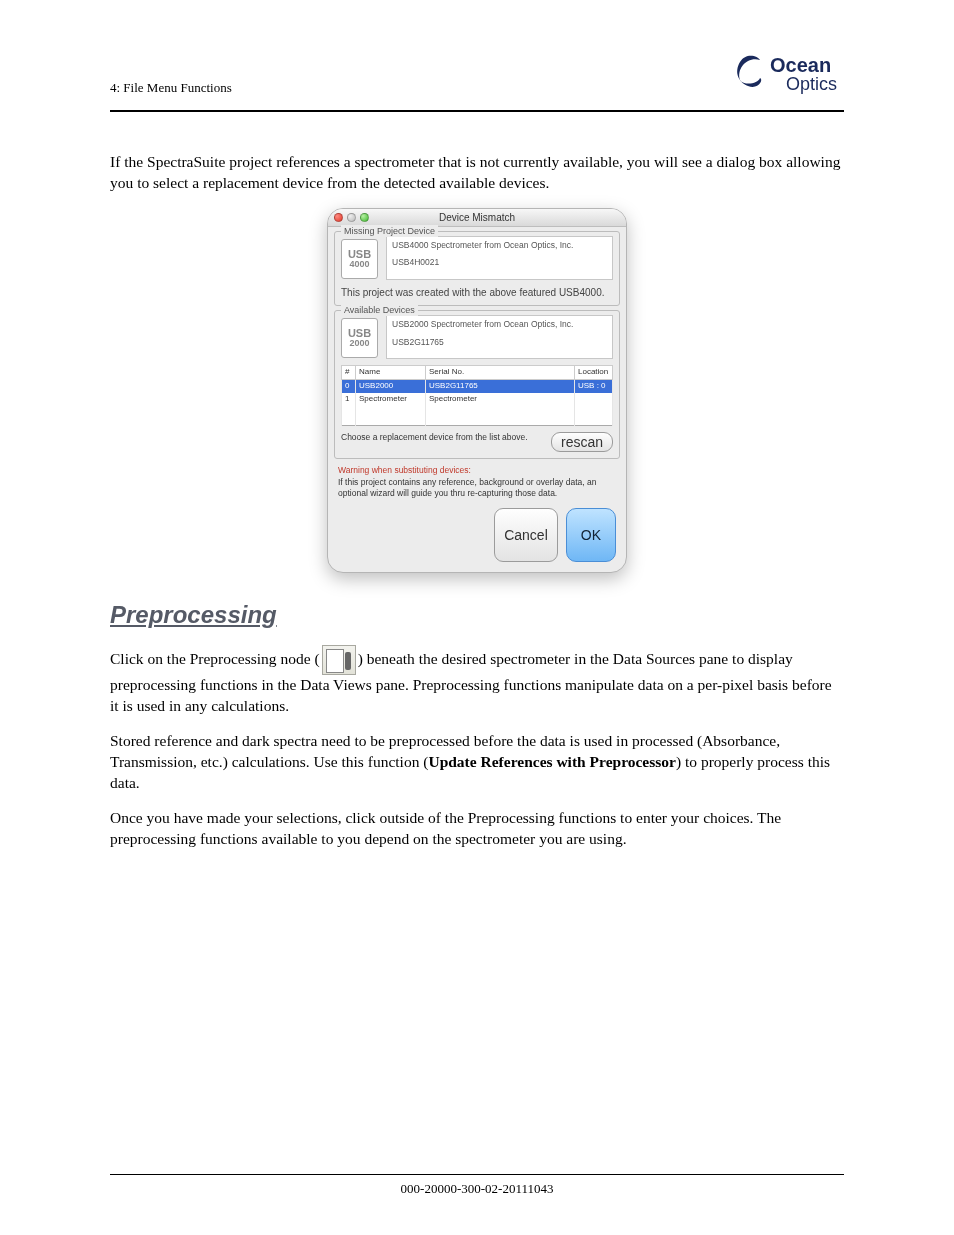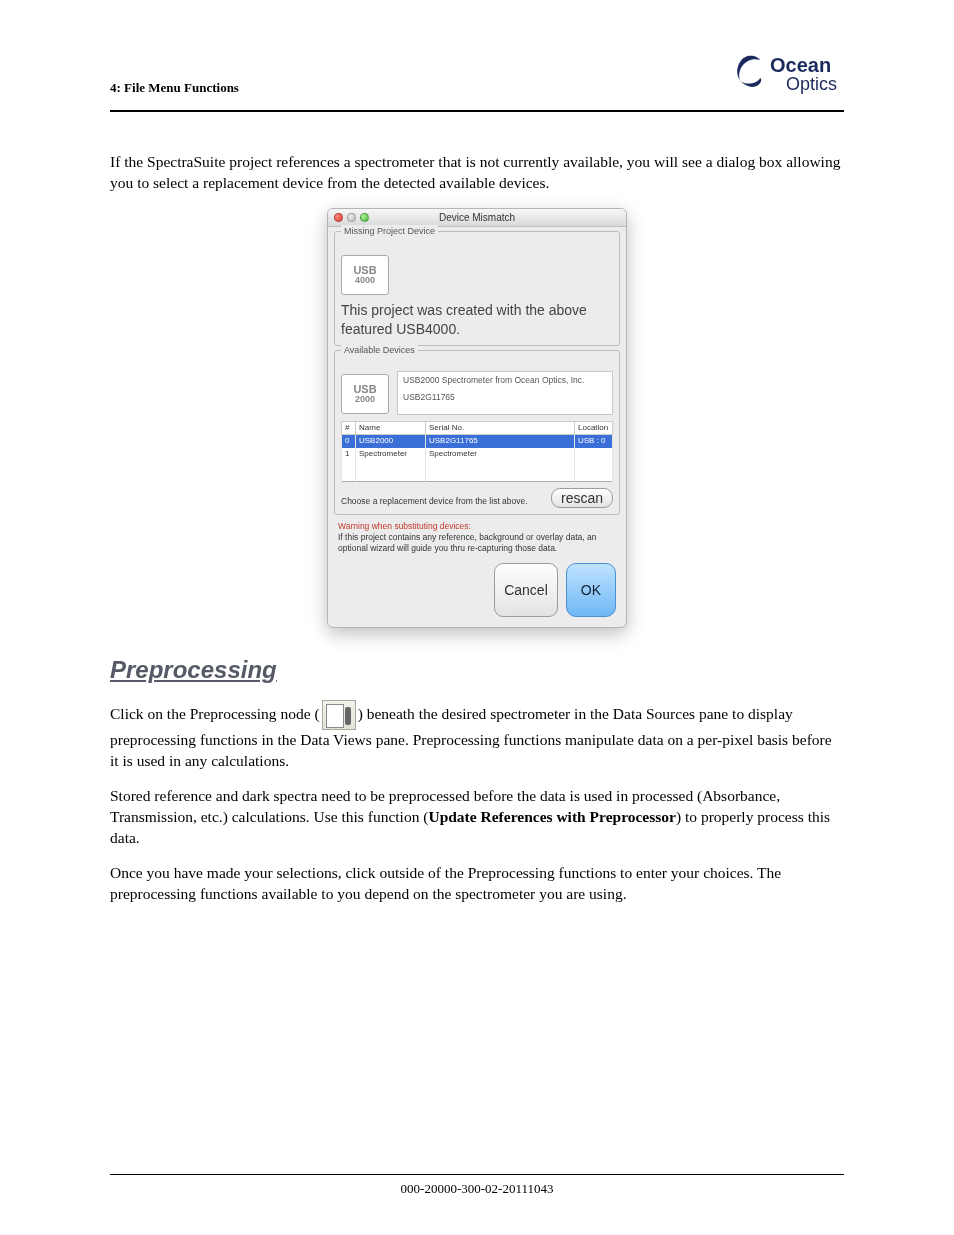--- a/index.html
+++ b/index.html
@@ -20,21 +20,21 @@
   }
   .header-row {
     position: relative;
     height: 60px;
   }
   .header-text {
     position: absolute;
     left: 0;
     top: 30px;
     font-size: 13px;
-    font-weight: bold;
+    font-weight: normal;
     color: #000;
   }
   .logo {
     position: absolute;
     right: 0;
     top: 0;
   }
   .logo svg { display: block; }
   .hr-top {
     border: none;
@@ -49,21 +49,21 @@
   .content p { margin: 0 0 14px 0; }
   .dialog-wrap {
     display: flex;
     justify-content: center;
     margin: 10px 0 20px 0;
   }
   .dialog {
     width: 300px;
     background: #ececec;
     border: 1px solid #b5b5b5;
-    border-radius: 6px;
+    border-radius: 16px;
     box-shadow: 0 6px 18px rgba(0,0,0,0.25);
     font-family: "Lucida Grande", Arial, sans-serif;
     font-size: 9px;
     color: #333;
     overflow: hidden;
   }
   .titlebar {
     height: 18px;
     background: linear-gradient(#f7f7f7,#d9d9d9);
     display: flex;
@@ -87,40 +87,40 @@
     position: absolute;
     left: 0; right: 0;
     text-align: center;
     font-size: 10px;
     color: #333;
   }
   .fieldset {
     margin: 4px 6px 2px 6px;
     border: 1px solid #bcbcbc;
     border-radius: 3px;
-    padding: 20px 6px 6px 6px;
+    padding: 4px 6px 6px 6px;
     position: relative;
     background: #ececec;
   }
   .fs-legend {
     position: absolute;
     top: -7px;
     left: 6px;
     background: #ececec;
     padding: 0 3px;
     font-size: 9px;
     color: #555;
   }
   .dev-row {
     display: flex;
     gap: 8px;
     align-items: flex-start;
   }
   .dev-icon {
-    width: 48px; height: 40px;
+    width: 37px; height: 40px;
     background: #fff;
     border: 1px solid #aaa;
     border-radius: 3px;
     display: flex;
     flex-direction: column;
     align-items: center;
     justify-content: center;
     color: #888;
     font-weight: bold;
     line-height: 1;
@@ -132,21 +132,21 @@
     flex: 1;
     border: 1px solid #c7c7c7;
     background: #fff;
     min-height: 44px;
     padding: 3px 5px;
     font-size: 8.5px;
     color: #555;
   }
   .fs-note {
     margin-top: 6px;
-    font-size: 14px;
+    font-size: 10px;
     color: #444;
   }
   .dev-table {
     width: 100%;
     border: 1px solid #aaa;
     border-collapse: collapse;
     background: #fff;
     margin-top: 6px;
     font-size: 8px;
   }
@@ -164,21 +164,21 @@
     padding: 1px 3px;
   }
   .dev-table .sel td {
     background: #3a6fd8;
     color: #fff;
   }
   .tbl-spacer td { height: 20px; background: #fff; }
   .choose-row {
     display: flex;
     justify-content: space-between;
-    align-items: flex-end;
+    align-items: flex-start;
     margin-top: 6px;
     font-size: 8.5px;
   }
   .pill-btn {
     background: linear-gradient(#fefefe,#e3e3e3);
     border: 1px solid #9b9b9b;
     border-radius: 9px;
     padding: 1px 9px;
     font-size: 14px;
     color: #333;
@@ -287,20 +287,25 @@
           </div>
           <div class="tb-title">Device Mismatch</div>
         </div>
 
         <div class="fieldset">
           <div class="fs-legend">Missing Project Device</div>
           <div class="dev-row">
             <div class="dev-icon">
               <span>USB</span>
               <span class="ln2">4000</span>
+            </div>
+            <div class="dev-info">
+              <div>USB4000 Spectrometer from Ocean Optics, Inc.</div>
+              <div style="height:6px"></div>
+              <div>USB4H0021</div>
             </div>
           </div>
           <div class="fs-note">This project was created with the above featured USB4000.</div>
         </div>
 
         <div class="fieldset">
           <div class="fs-legend">Available Devices</div>
           <div class="dev-row">
             <div class="dev-icon">
               <span>USB</span>

